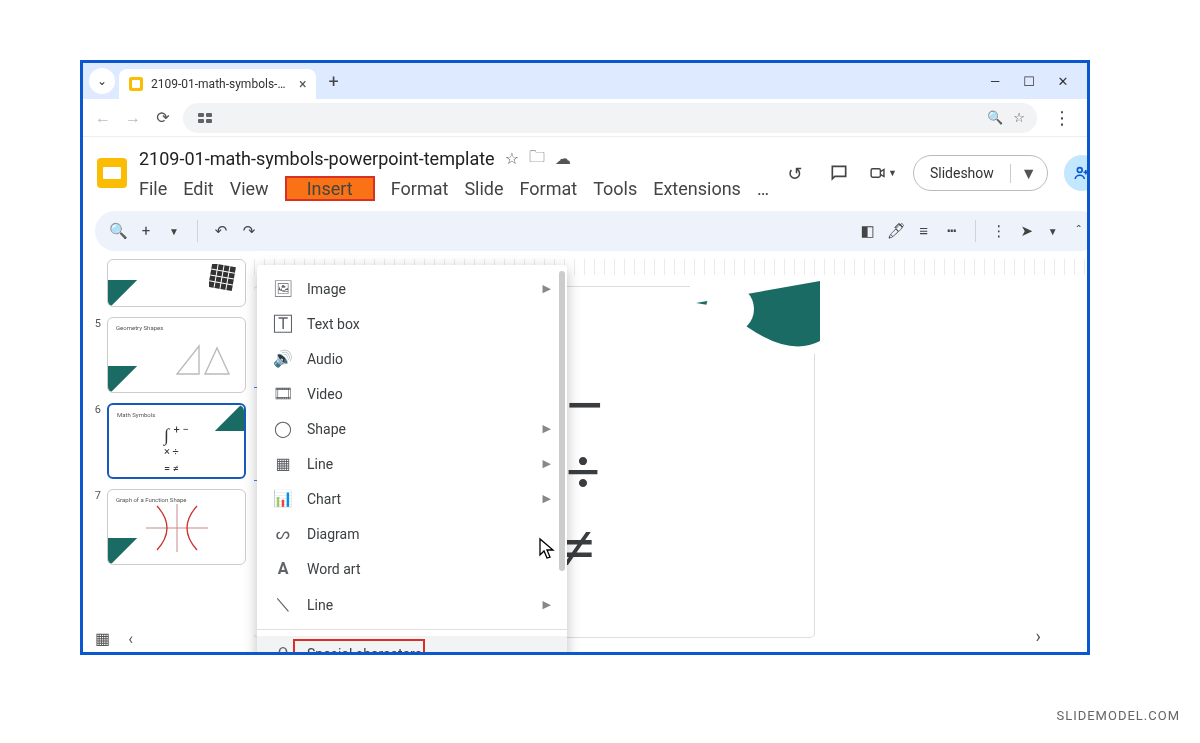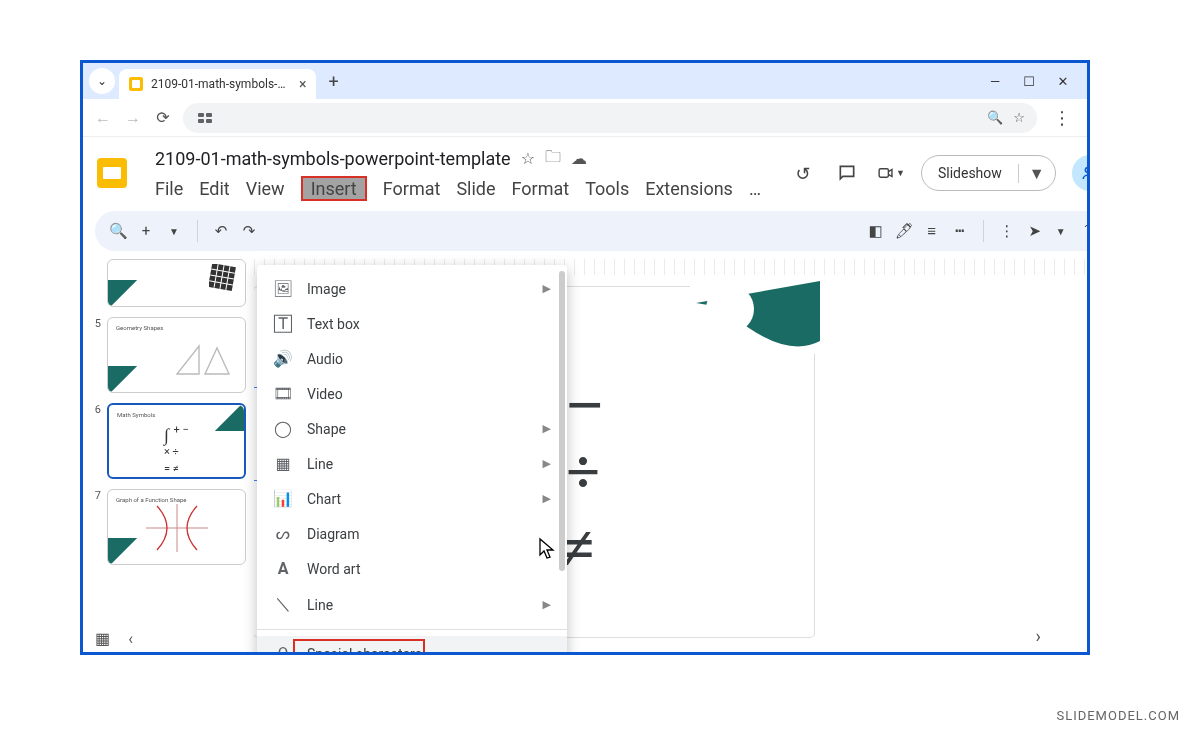--- a/index.html
+++ b/index.html
@@ -20,30 +20,30 @@
   .address-bar { display:flex; align-items:center; height:38px; background:#fff; padding:0 10px; gap:10px; border-bottom:1px solid #eee;}
   .nav-btn { width:20px; text-align:center; color:#555; font-size:16px; cursor:pointer;}
   .nav-btn.dis{color:#bbb;}
   .url-pill { flex:1; display:flex; align-items:center; gap:8px; background:#f1f3f4; border-radius:18px; height:30px; padding:0 12px; color:#3c4043; font-size:13px;}
   .site-ctrl{width:20px;height:20px;display:flex;align-items:center;justify-content:center;color:#444;}
   .url-pill .actions{margin-left:auto;display:flex;gap:10px;color:#555;}
   .kebab { font-size:18px; color:#444; padding:0 6px; cursor:pointer;}
   
   .app { position:relative; display:flex; height: calc(100% - 74px);}
   .app-main { flex:1; display:flex; flex-direction:column; background:#fff;}
-  .doc-header { display:flex; align-items:center; padding:8px 14px 0 14px; gap:28px;text-align:center;}
+  .doc-header { display:flex; align-items:center; padding:8px 14px 0 14px; gap:12px;text-align:center;}
   .slides-logo { width:30px; height:30px; background:#fbbc04; border-radius:4px; position:relative;}
   .slides-logo:after{content:"";position:absolute;left:6px;top:9px;right:6px;bottom:9px;background:#fff;border-radius:1px;}
   .doc-titles { display:flex; flex-direction:column; gap:2px;}
   .doc-title-row { display:flex; align-items:center; gap:10px;}
   .doc-title { font-size:18px; color:#202124;}
   .title-icon { color:#555; font-size:16px;}
   .menu-row { display:flex; gap:16px; font-size:18px; color:#444; padding-top:2px;}
   .menu-item { cursor:pointer; padding:2px 0;}
-  .menu-item.sel { border:2px solid #d93025; padding:0 8px; background:#a3a3a3;}
+  .menu-item.sel { border:2px solid #d93025; padding:0 20px; background:#f97316;}
   .header-right { margin-left:auto; display:flex; align-items:center; gap:16px;}
   .hdr-icon { width:28px; height:28px; display:flex; align-items:center; justify-content:center; color:#444; font-size:18px; cursor:pointer;}
   .slideshow-btn { display:flex; align-items:center; border:1px solid #bbb; border-radius:20px; height:36px;}
   .slideshow-btn .lbl{padding:0 16px; font-size:14px; color:#333;}
   .slideshow-btn .dd{border-left:1px solid #ccc; padding:0 10px; color:#555;}
   .share-btn { width:36px; height:36px; border-radius:18px; background:#c2e7ff; display:flex; align-items:center; justify-content:center; color:#0b57d0; font-size:18px;}
   
   .toolbar { display:flex; align-items:center; gap:10px; margin:10px 12px 0 12px; background:#eef3fb; border-radius:22px; height:40px; padding:0 14px; color:#444;}
   .tb-ico { font-size:15px; width:18px; text-align:center; cursor:pointer;}
   .tb-sep { width:1px; height:22px; background:#cfd4da; margin:0 4px;}

